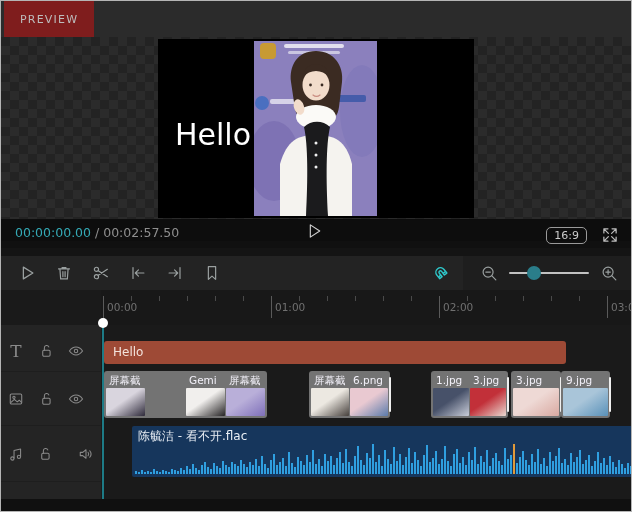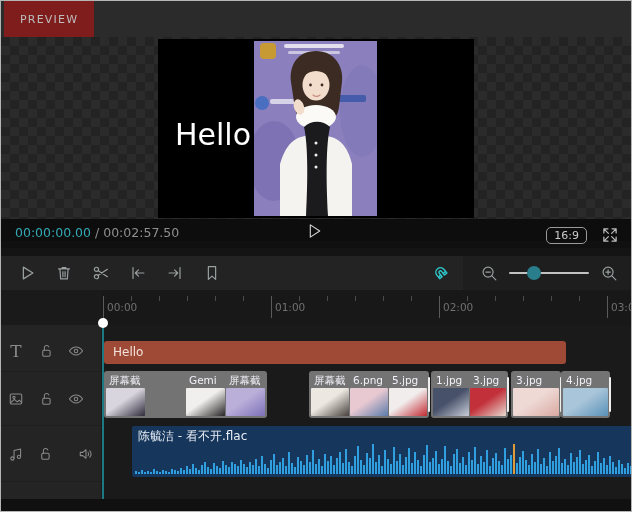--- a/index.html
+++ b/index.html
@@ -316,44 +316,40 @@
           </div>
           <div class="vclip marked" style="left: 208px;">
             <div class="vcell" style="width: 38px;">
               <div class="vlabel">屏幕截</div>
               <div class="thumb" style="background: linear-gradient(145deg, rgb(236, 232, 225) 45%, rgb(71, 65, 61));"></div>
             </div>
             <div class="vcell" style="width: 38px;">
               <div class="vlabel">6.png</div>
               <div class="thumb" style="background: linear-gradient(145deg, rgb(233, 201, 209) 45%, rgb(91, 123, 171));"></div>
             </div>
-            <div class="vcell" style="width: 38px;">
-              <div class="vlabel">5.jpg</div>
-              <div class="thumb" style="background: linear-gradient(145deg, rgb(241, 237, 237) 45%, rgb(194, 42, 50));"></div>
-            </div>
           </div>
           <div class="vclip marked" style="left: 330px;">
             <div class="vcell" style="width: 36px;">
               <div class="vlabel">1.jpg</div>
               <div class="thumb" style="background: linear-gradient(145deg, rgb(71, 81, 105) 45%, rgb(201, 205, 217));"></div>
             </div>
             <div class="vcell" style="width: 36px;">
               <div class="vlabel">3.jpg</div>
               <div class="thumb" style="background: linear-gradient(145deg, rgb(194, 48, 57) 45%, rgb(233, 217, 209));"></div>
             </div>
           </div>
           <div class="vclip marked" style="left: 410px;">
             <div class="vcell" style="width: 46px;">
               <div class="vlabel">3.jpg</div>
               <div class="thumb" style="background: linear-gradient(145deg, rgb(238, 217, 213) 45%, rgb(217, 169, 161));"></div>
             </div>
           </div>
           <div class="vclip marked" style="left: 460px;">
             <div class="vcell" style="width: 45px;">
-              <div class="vlabel">4.jpg</div>
+              <div class="vlabel">9.jpg</div>
               <div class="thumb" style="background: linear-gradient(145deg, rgb(169, 197, 217) 45%, rgb(89, 145, 185));"></div>
             </div>
           </div>
           <div class="audio-clip">
           <div class="audio-label">陈毓洁 - 看不开.flac</div>
           <div class="wave" id="wave">
               <div class="wbar" style="height: 3px;"></div>
               <div class="wbar" style="height: 2px;"></div>
               <div class="wbar" style="height: 4px;"></div>
               <div class="wbar" style="height: 2px;"></div>

